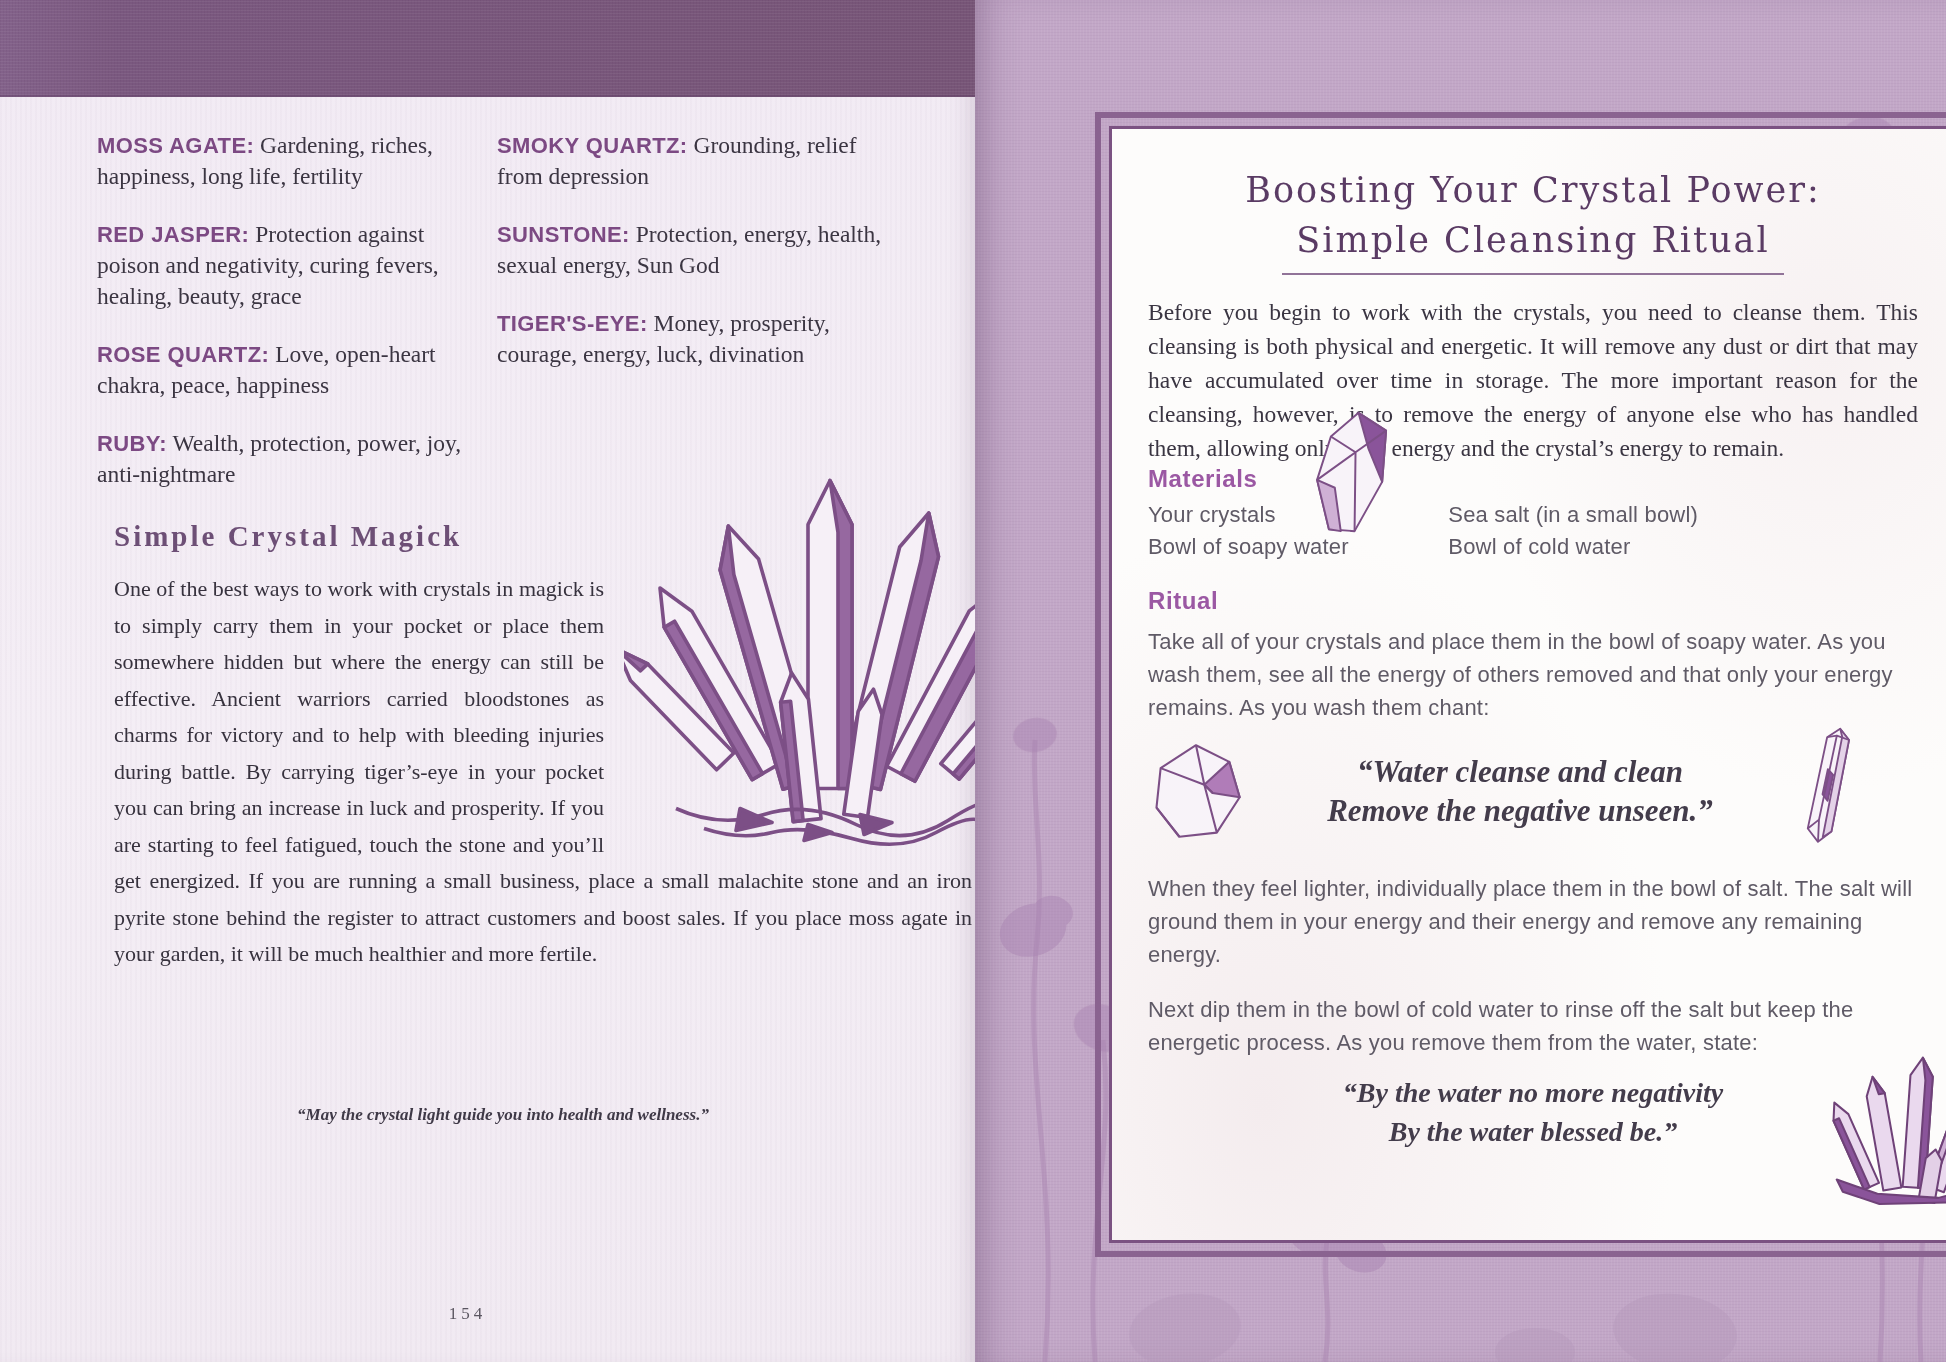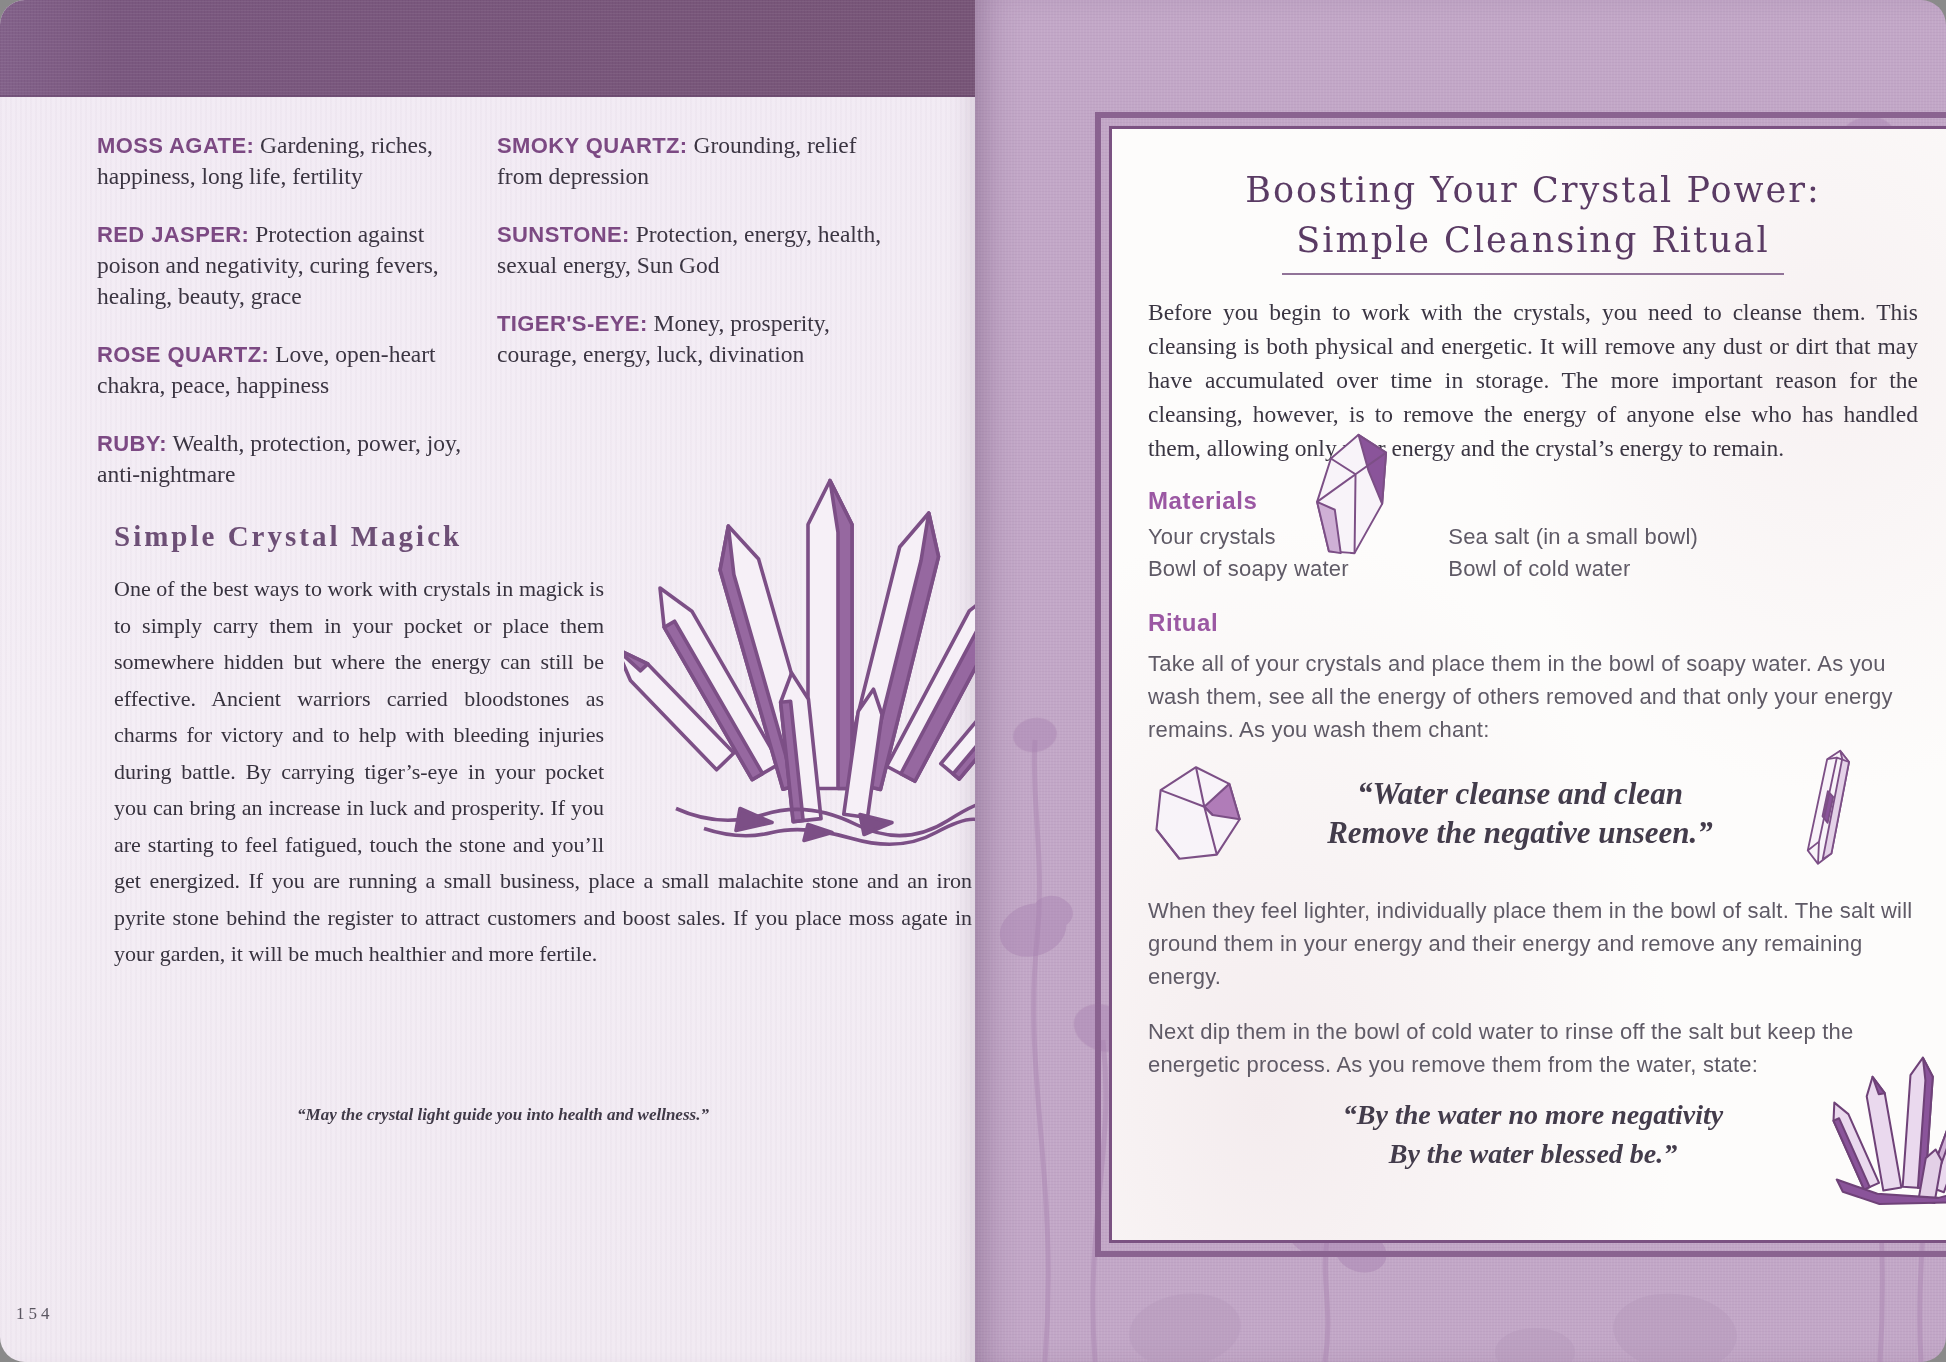--- a/index.html
+++ b/index.html
@@ -1,17 +1,17 @@
 <!DOCTYPE html>
 <html><head>
 <meta charset="utf-8">
 <style>
   html,body{margin:0;padding:0;background:#8a8a8a;}
   .spread{position:relative;width:1946px;height:1362px;overflow:hidden;
-          font-family:"Liberation Serif",serif;border-radius:25px;}
+          font-family:"Liberation Serif",serif;}
 
   
   .page-left{position:absolute;left:0;top:0;width:975px;height:1362px;
     background:
       repeating-linear-gradient(90deg, rgba(130,95,140,0.03) 0 2px, rgba(0,0,0,0) 2px 5px),
       linear-gradient(180deg,#f2ebf4 0%,#f4eef5 55%,#f1eaf2 100%);
     box-shadow:inset -18px 0 26px -18px rgba(90,60,100,0.25);}
   .band{position:absolute;left:0;top:0;width:100%;height:95px;
     background:
       repeating-linear-gradient(0deg, rgba(255,255,255,0.05) 0 1px, rgba(0,0,0,0) 1px 3px),
@@ -24,22 +24,22 @@
   .stone{font-size:23.5px;line-height:31px;color:#3b3542;margin:0 0 27px 0;}
   .stone b{font-family:"Liberation Sans",sans-serif;font-weight:bold;color:#7c4983;
            font-size:22px;letter-spacing:0.4px;}
   .magick{position:absolute;left:114px;top:520px;width:858px;}
   .magick h2{margin:0 0 18px 0;font-size:29px;letter-spacing:3px;color:#6d4f76;
              font-weight:bold;}
   .magick p{margin:0;font-size:22px;line-height:36.5px;color:#37323e;text-align:justify;}
   .cluster-large{float:right;width:400px;height:405px;margin:-72px -52px 6px 20px;}
   .quote-left{position:absolute;left:97px;top:1088px;width:812px;text-align:center;
               font-size:17px;font-weight:bold;font-style:italic;color:#3f3947;}
-  .pagenum{position:absolute;left:0;bottom:38px;width:935px;text-align:left;
-           font-size:17px;letter-spacing:4px;color:#5a5560;padding-left:16px;}
+  .pagenum{position:absolute;left:0;bottom:38px;width:935px;text-align:center;
+           font-size:17px;letter-spacing:4px;color:#5a5560;}
 
   
   .page-right{position:absolute;left:975px;top:0;width:971px;height:1362px;
     background:
       repeating-linear-gradient(90deg, rgba(255,255,255,0.06) 0 1px, rgba(0,0,0,0) 1px 3px),
       repeating-linear-gradient(0deg, rgba(93,58,100,0.05) 0 1px, rgba(0,0,0,0) 1px 3px),
       #c2a7c7;
     box-shadow:inset 26px 0 38px -22px rgba(70,40,80,0.38);}
   .floral{position:absolute;left:0;top:0;width:971px;height:1362px;z-index:0;}
   .frame{position:absolute;left:120px;top:112px;width:876px;height:1145px;z-index:1;
@@ -49,21 +49,21 @@
                radial-gradient(ellipse at 85% 20%, #f7f1f2 0%, rgba(247,241,242,0) 35%),#fdfcfb;
     padding:26px 36px 0 36px;overflow:hidden;position:relative;}
   .box-title{margin:10px 0 0 0;text-align:center;font-weight:normal;
      font-family:"DejaVu Serif","Liberation Serif",serif;
      font-size:35px;line-height:50px;color:#5a3b64;letter-spacing:2px;}
   .box-title .u{display:inline-block;border-bottom:2px solid #917398;padding:0 14px 8px 14px;}
   .intro{margin:20px 0 0 0;font-size:23.5px;line-height:34px;color:#3a3542;
          text-align:justify;}
   .subhead{margin:0;font-family:"Liberation Sans",sans-serif;font-weight:bold;
            font-size:24px;color:#9b58a3;letter-spacing:0.6px;}
-  .materials{position:relative;margin-top:22px;}
+  .materials{position:relative;}
   .mat-cols{display:flex;margin-top:6px;}
   .mat-col{flex:0 0 39%;font-family:Liberation Sans, sans-serif;font-size:22px;
            line-height:32px;color:#5f5a66;letter-spacing:0.2px;}
   .mat-col + .mat-col{flex:1 1 auto;}
   .crystal-point{position:absolute;left:21%;top:-62px;width:96px;height:138px;}
   .ritual-head{margin-top:24px;}
   .sans-p{margin:10px 0 0 0;font-family:"Liberation Sans",sans-serif;font-size:22px;
           line-height:33px;color:#5f5a66;letter-spacing:0.2px;}
   .sans-p.space{margin-top:22px;}
   .chant-row{display:flex;align-items:center;margin:8px 0 0 0;padding-right:58px;

